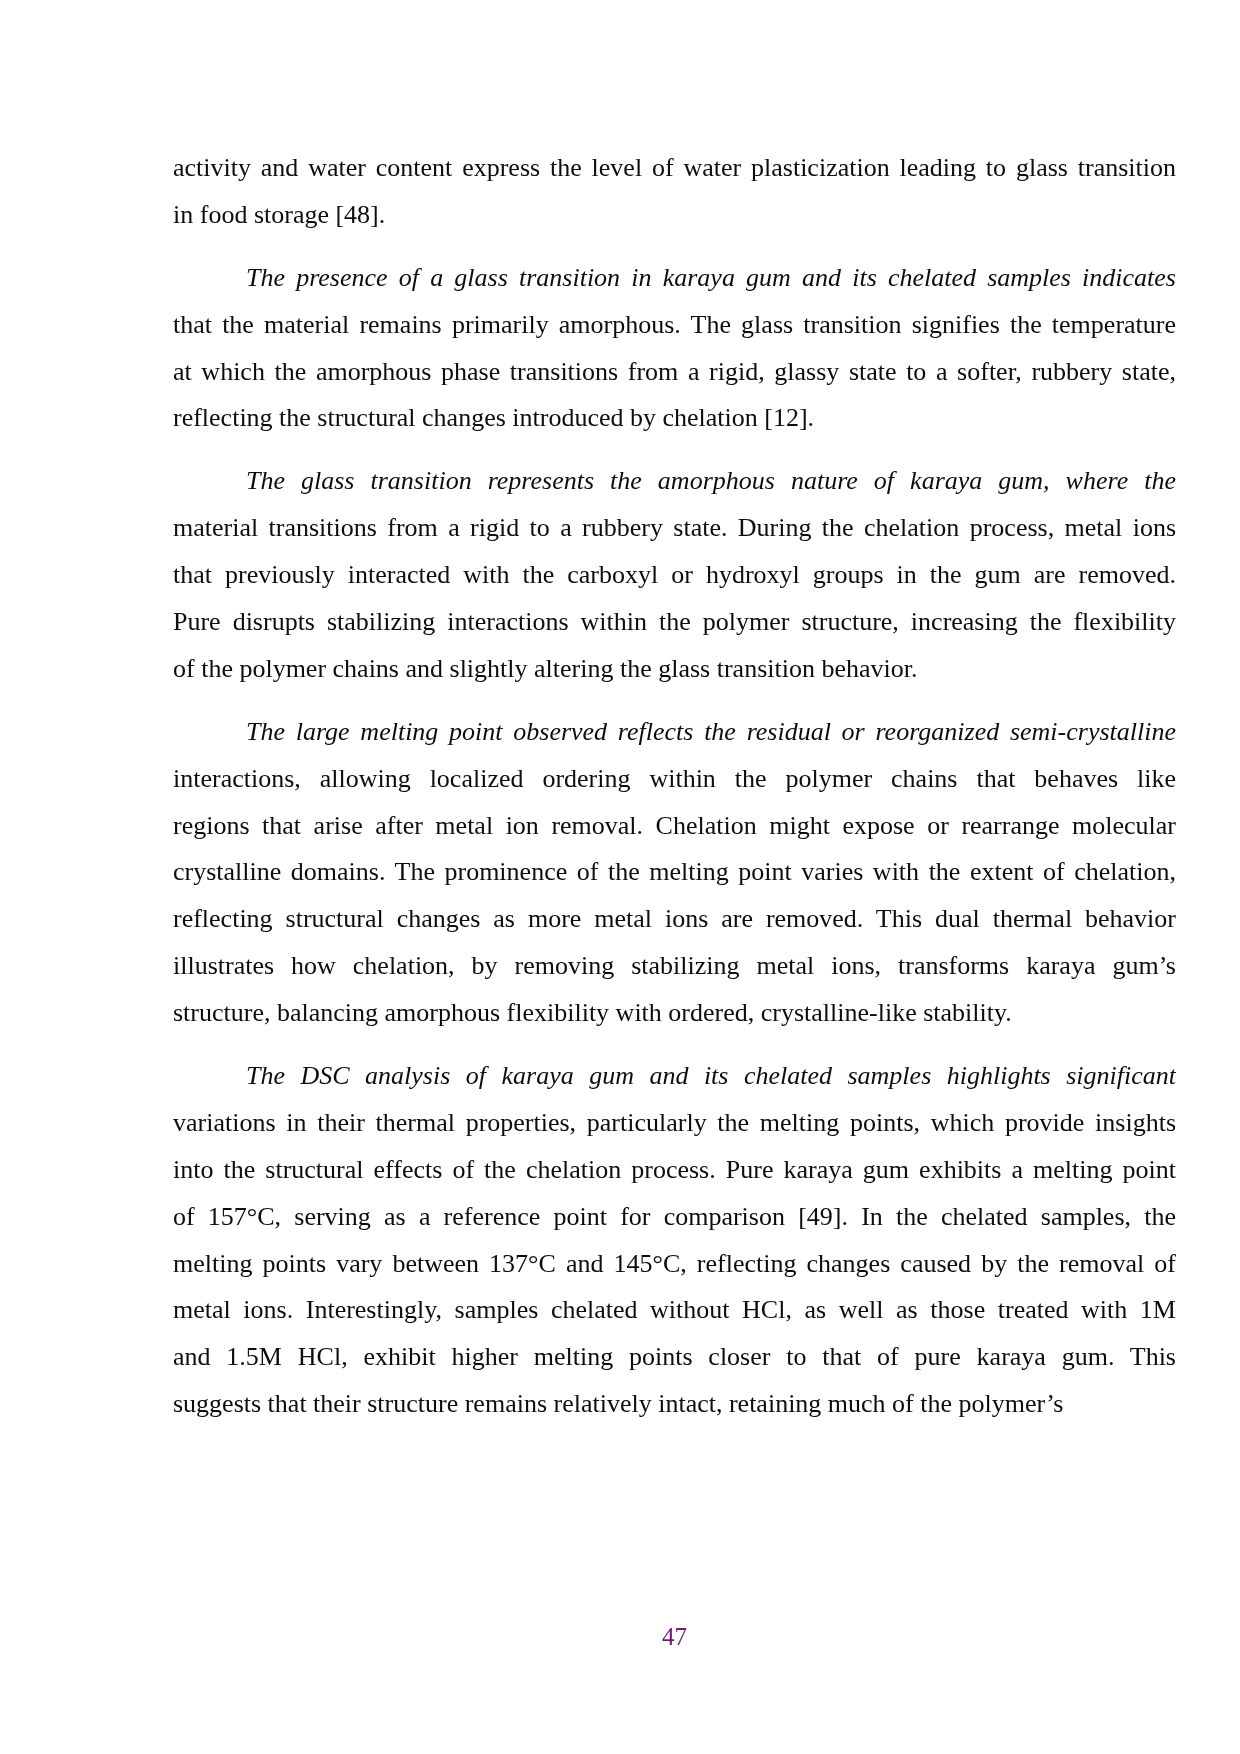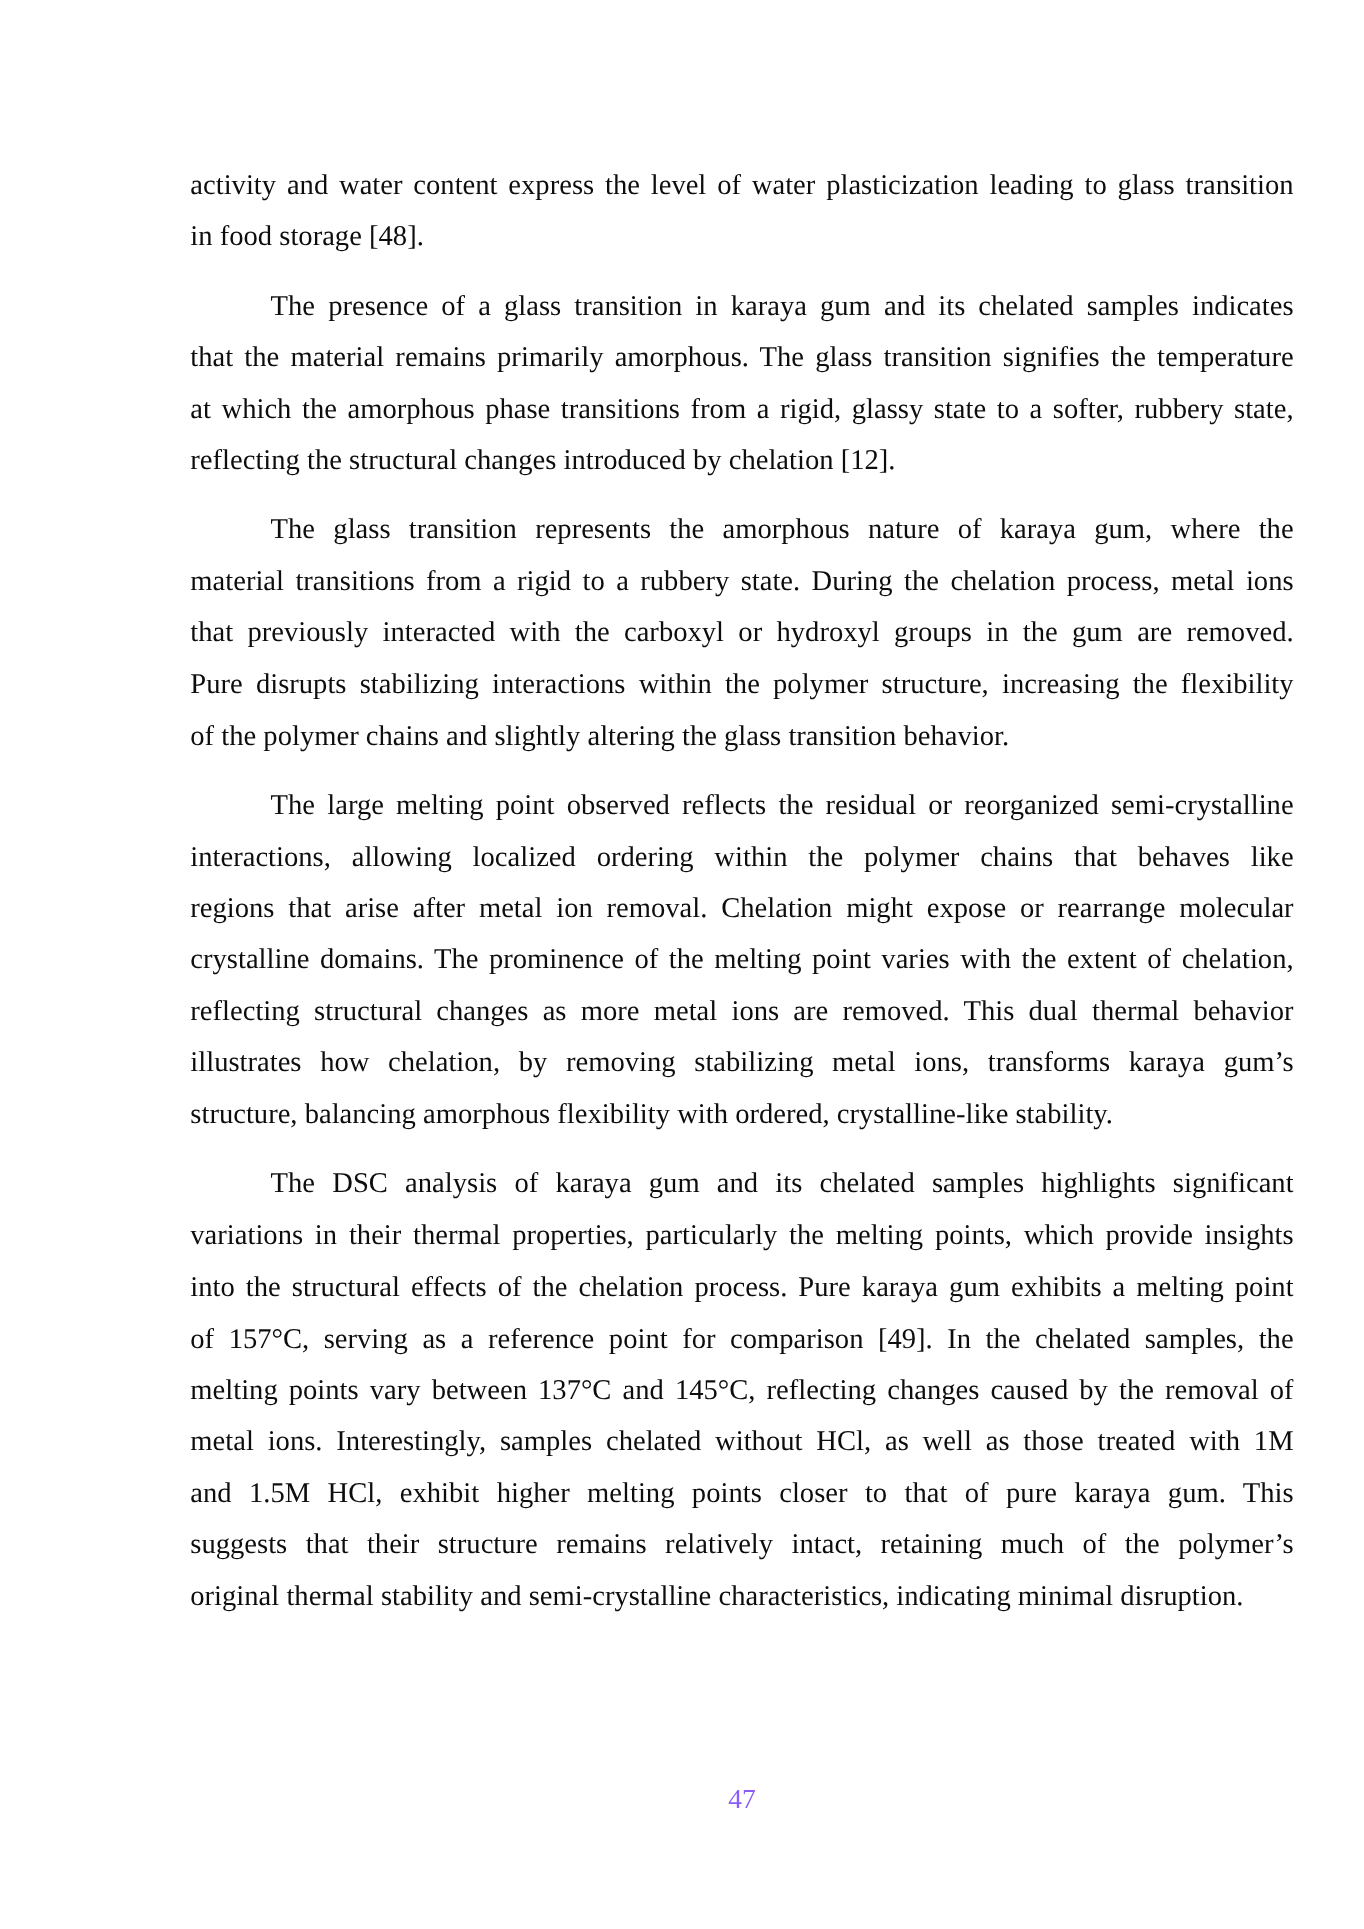--- a/index.html
+++ b/index.html
@@ -35,30 +35,31 @@
     text-align-last: justify;
     white-space: normal;
     overflow: hidden;
   }
   .paragraph .line:last-child {
     text-align: center;
     text-align-last: left;
   }
   .paragraph.indented .line:first-child {
     padding-left: 73px;
+    font-style: italic;
   }
   .page-number {
     position: absolute;
     left: 173px;
     top: 1614px;
     width: 1003px;
     text-align: center;
     font-size: 25px;
     line-height: 46.9px;
-    color: #8b5cf6;
+    color: #701a75;
   }
 </style>
 </head>
 <body>
 
 <div class="page">
   <main class="content" id="paragraphs">
       <div class="paragraph">
         <div class="line">activity and water content express the level of water plasticization leading to glass transition</div>
         <div class="line">in food storage [48].</div>
@@ -87,17 +88,16 @@
       </div>
       <div class="paragraph indented">
         <div class="line">The DSC analysis of karaya gum and its chelated samples highlights significant</div>
         <div class="line">variations in their thermal properties, particularly the melting points, which provide insights</div>
         <div class="line">into the structural effects of the chelation process. Pure karaya gum exhibits a melting point</div>
         <div class="line">of 157°C, serving as a reference point for comparison [49]. In the chelated samples, the</div>
         <div class="line">melting points vary between 137°C and 145°C, reflecting changes caused by the removal of</div>
         <div class="line">metal ions. Interestingly, samples chelated without HCl, as well as those treated with 1M</div>
         <div class="line">and 1.5M HCl, exhibit higher melting points closer to that of pure karaya gum. This</div>
         <div class="line">suggests that their structure remains relatively intact, retaining much of the polymer’s</div>
-        <div class="line">original thermal stability and semi-crystalline characteristics, indicating minimal disruption.</div>
       </div>
     </main>
   <div class="page-number">47</div>
 </div>
 
 </body></html>

